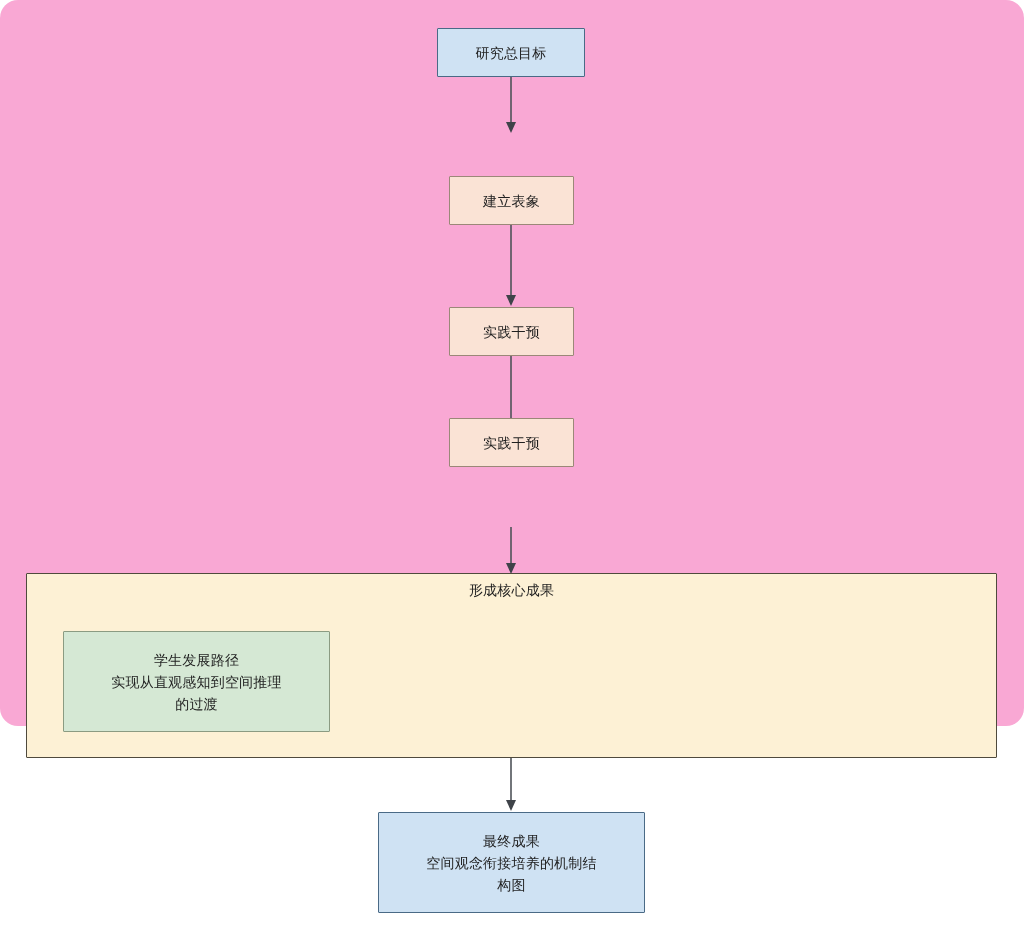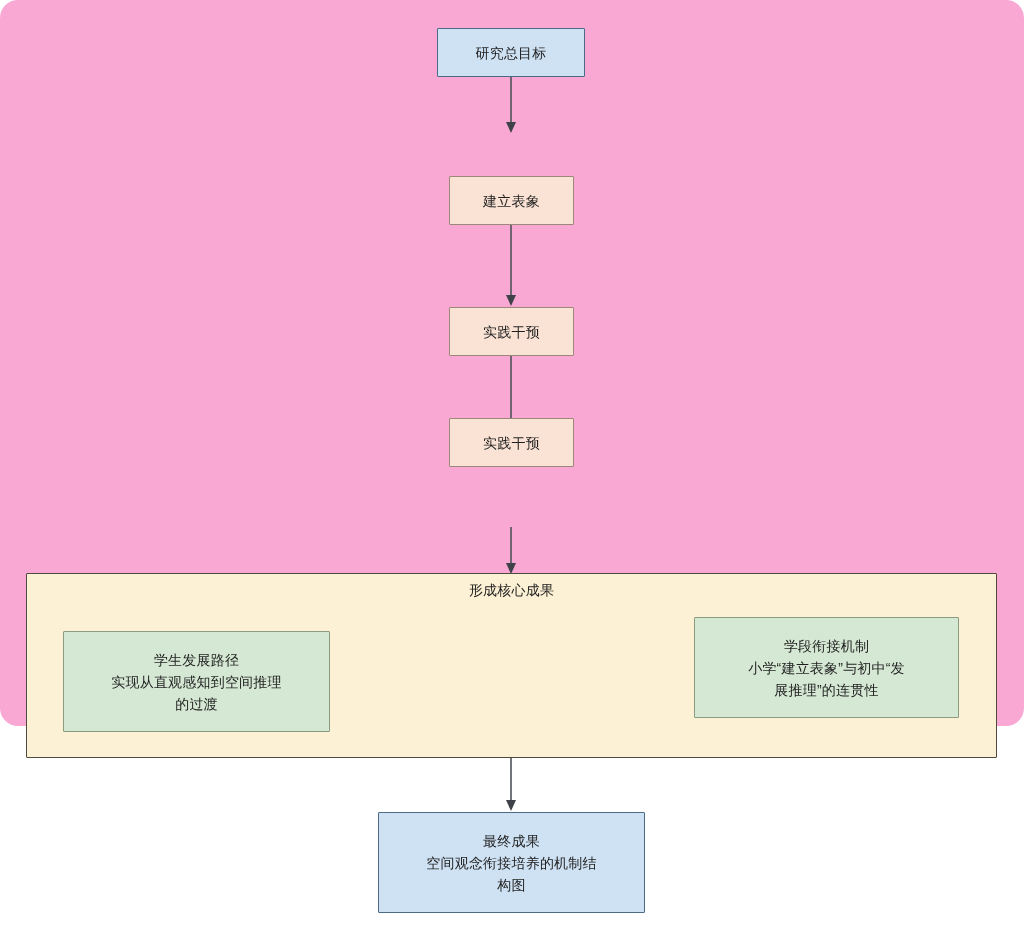--- a/index.html
+++ b/index.html
@@ -152,25 +152,20 @@
     <div class="subgraph-title">形成核心成果</div>
   </div>
 
   <div class="node node-green" style="left:63px; top:617px; width:267px; height:101px;margin-top:14px;">
     <span class="label">学生发展路径
 实现从直观感知到空间推理
 的过渡</span>
   </div>
 
 
-  <div class="node node-green" style="left:694px; top:617px; width:265px; height:101px;">
-    <span class="label">学段衔接机制
-小学“建立表象”与初中“发
-展推理”的连贯性</span>
-  </div>
 
   <div class="node node-blue" style="left:378px; top:812px; width:267px; height:101px;justify-content:center;">
     <span class="label">最终成果
 空间观念衔接培养的机制结
 构图</span>
   </div>
 
 </div>
 
 </body></html>

